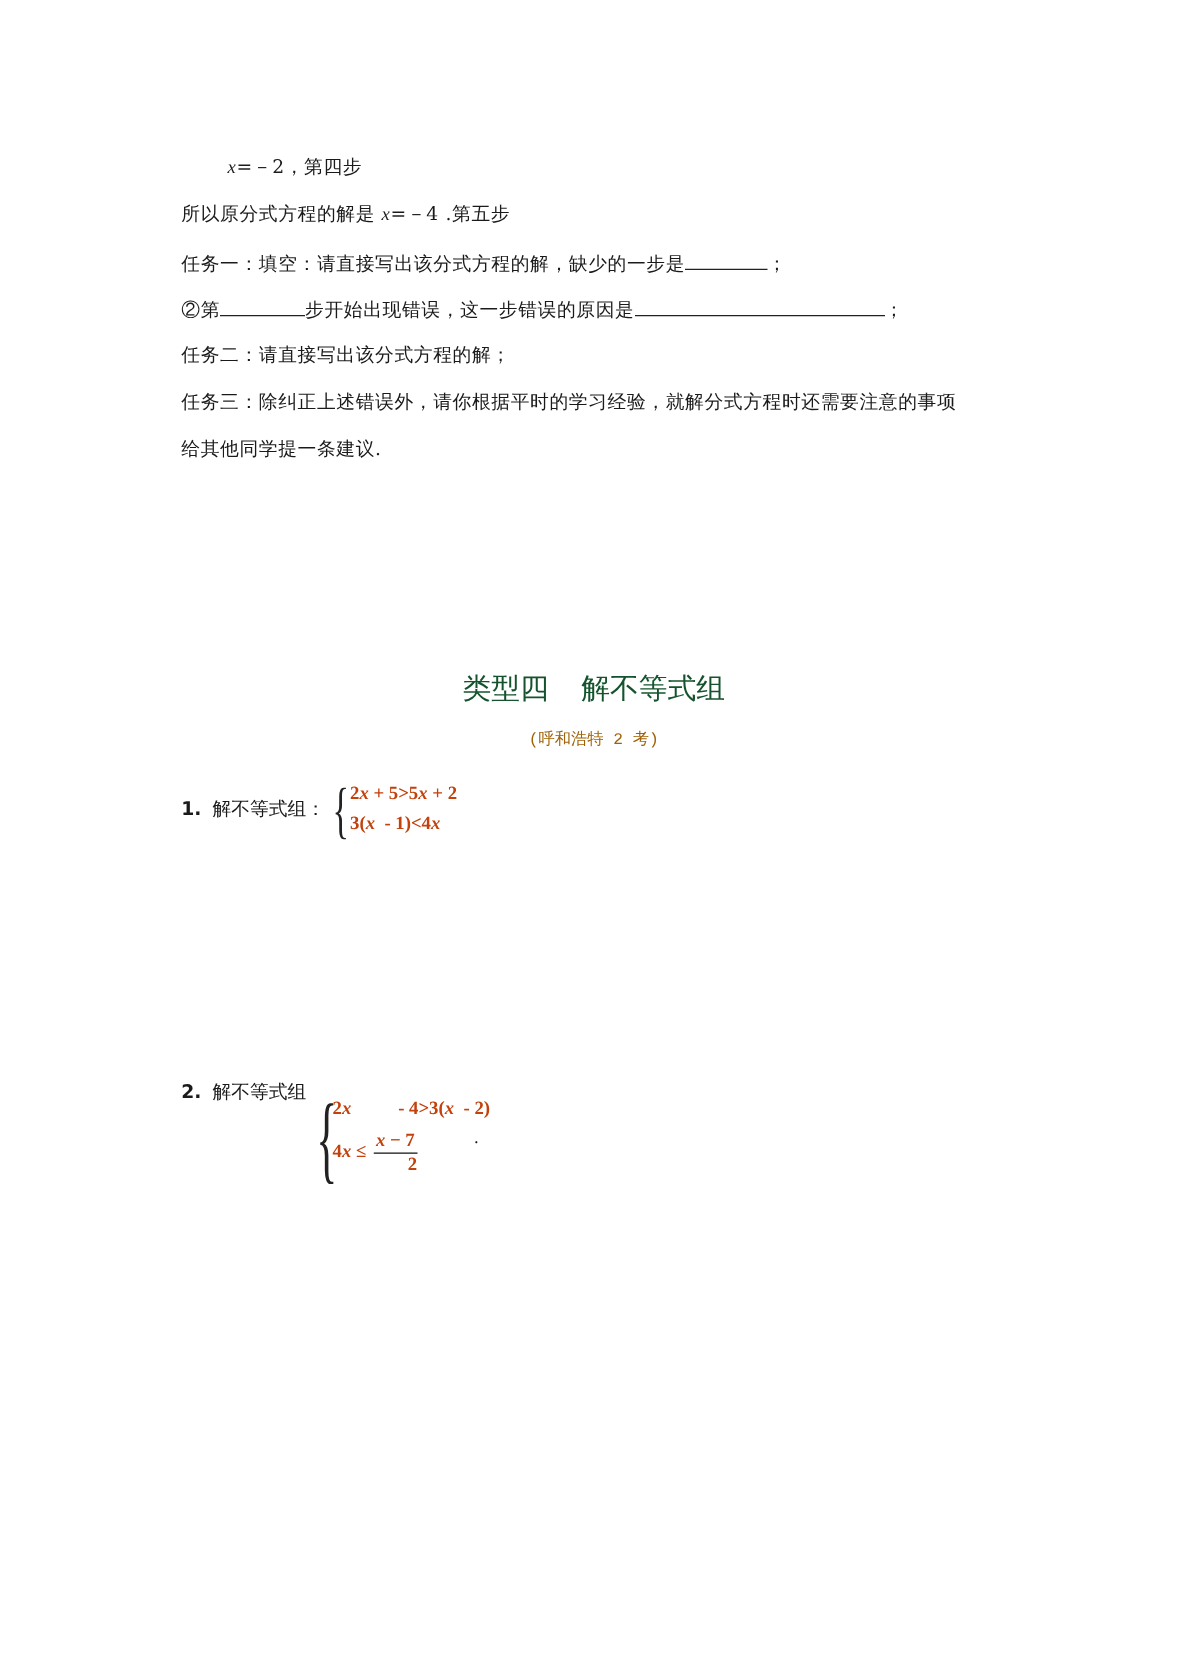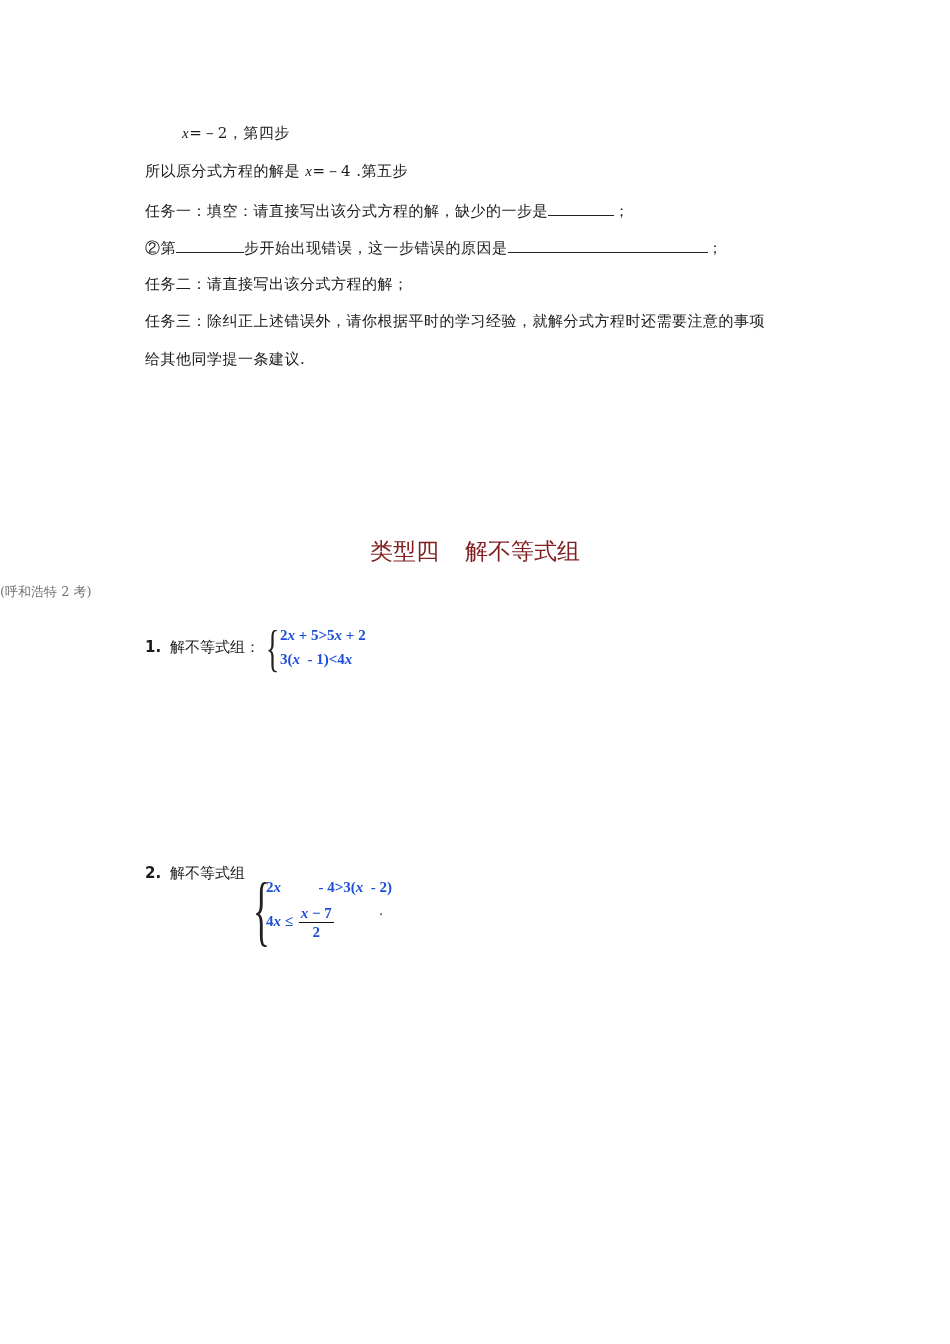--- a/index.html
+++ b/index.html
@@ -34,31 +34,32 @@
       vertical-align: baseline;
     }
     .title {
       position: absolute;
       left: 0;
       width: 950px;
       text-align: center;
       font-family: "DejaVu Sans", "Liberation Sans", sans-serif;
       font-size: 23px;
       line-height: 30px;
-      color: #7f1d1d;
+      color: #14532d;
     }
     .title .gap { display: inline-block; width: 26px; }
     .subtitle {
       position: absolute;
       left: 0;
       width: 950px;
-      text-align: left;
+      text-align: center;
       font-size: 13px;
       line-height: 18px;
-      color: #737373;
+      color: #a16207;
+      font-family: Liberation Mono, monospace;
     }
     .problem {
       position: absolute;
       left: 145px;
       font-size: 15px;
       white-space: nowrap;
       text-align: right;
     }
     .pnum {
       font-family: "DejaVu Sans", "Liberation Sans", sans-serif;
@@ -70,27 +71,27 @@
       font-family: "Liberation Serif", serif;
       font-weight: normal;
       color: #222;
     }
     .eq {
       position: absolute;
       font-family: "Liberation Serif", serif;
       font-weight: bold;
       font-size: 15px;
       white-space: nowrap;
-      color: #1d4ed8;
+      color: #c2410c;
     }
     .eq .v { font-style: italic; }
     .frac {
       display: inline-block;
       vertical-align: middle;
-      text-align: center;
+      text-align: right;
       margin-left: 2px;
     }
     .frac .num {
       display: block;
       border-bottom: 1px solid #111;
       padding: 0 2px;
       line-height: 18px;
     }
     .frac .den {
       display: block;

